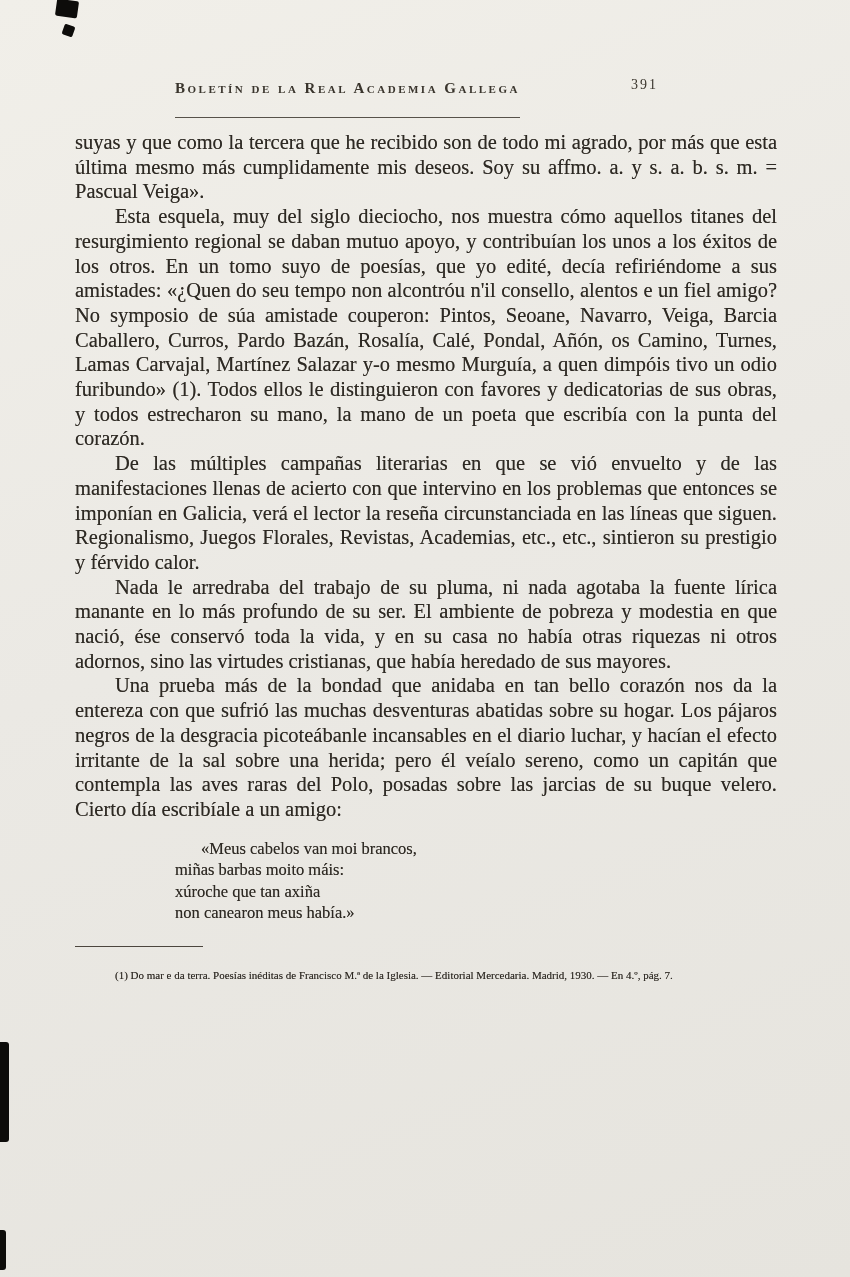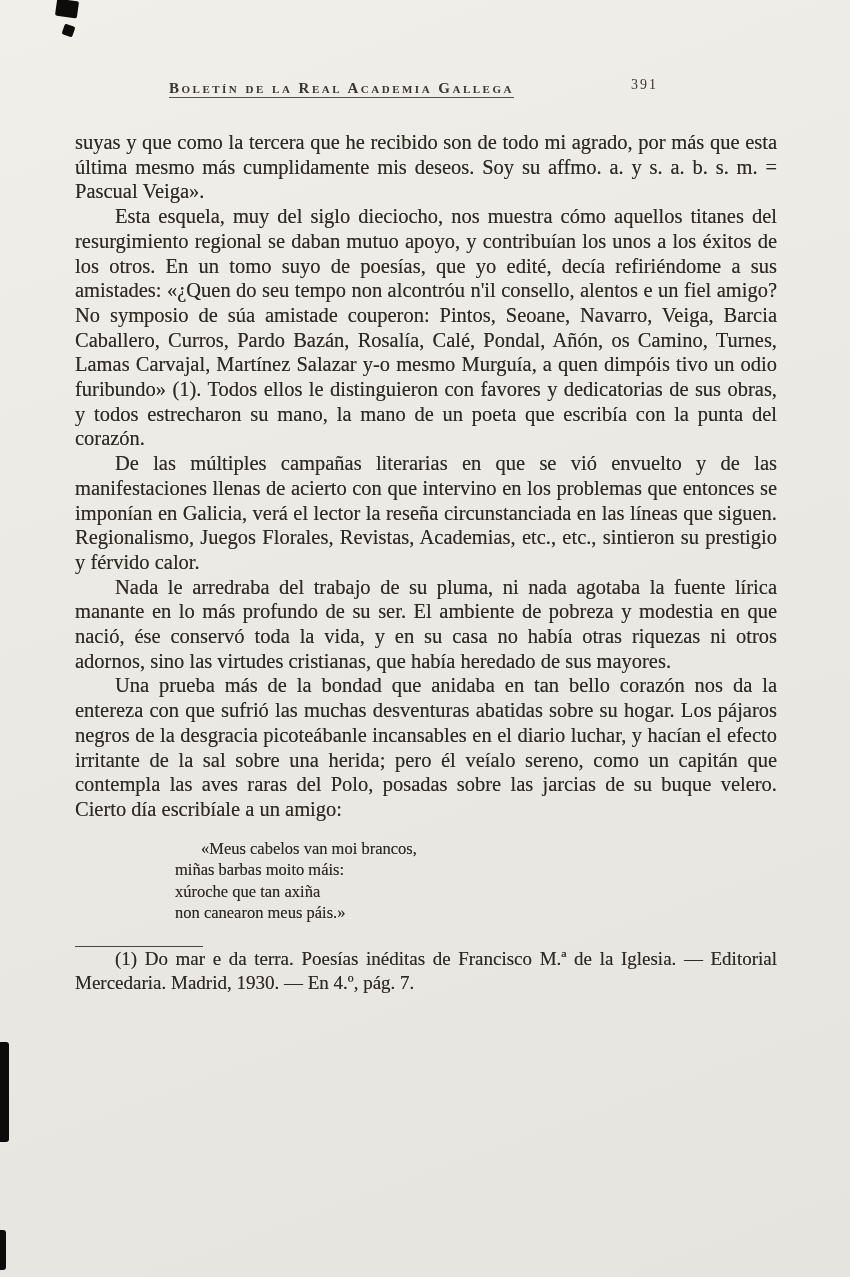--- a/index.html
+++ b/index.html
@@ -8,43 +8,43 @@
     width: 850px;
     height: 1277px;
     margin: 0 auto;
     background: linear-gradient(160deg, #f1efe9 0%, #ebe9e4 45%, #e6e4de 100%);
     font-family: "Liberation Serif", serif;
     color: #2d2923;
     overflow: hidden;
   }
   .running-head { position: absolute; top: 80px; left: 75px; width: 700px; height: 34px; }
   .head-title {
-    position: absolute; left: 94px; top: 0;
+    position: absolute; left: 100px; top: 0;
     font-size: 15px; font-weight: bold;
     font-variant: small-caps;
     letter-spacing: 2.5px;
     color: #3a352d;
     border-bottom: 1px solid #57524a;
-    padding-bottom: 0;
+    padding-bottom: 20px;
     white-space: nowrap;
   }
   .page-number { position: absolute; left: 556px; top: -3px; font-size: 14px; letter-spacing: 2px; color: #3a352d; }
   .text-block {
     position: absolute; top: 130px; left: 75px; width: 702px;
     font-size: 20.5px; line-height: 24.7px;
     text-align: justify;
     text-shadow: 0 0 0.5px rgba(45,40,32,0.55);
   }
   .para { margin: 0; }
   .para.indent { text-indent: 40px; font-family: Liberation Serif, serif; }
   .it { }
   .verse { margin: 16px 0 0 100px; font-size: 16.5px; line-height: 21.5px; text-align: left; }
   .verse-line.first { margin-left: 26px; }
   .footnote-rule { width: 128px; border: none; border-top: 1.5px solid #4c463e; margin: 22px 0 0 0; }
-  .footnote { margin-top: 0; font-size: 19px; line-height: 24px; text-align: justify; text-indent: 40px; }
+  .footnote { margin-top: 16px; font-size: 11px; line-height: 24px; text-align: justify; text-indent: 40px; }
   .artifact { position: absolute; background: #0d0c0a; }
   .a1 { left: 56px; top: 0; width: 22px; height: 17px; transform: rotate(8deg); border-radius: 2px; }
   .a2 { left: 63px; top: 25px; width: 11px; height: 11px; transform: rotate(20deg); border-radius: 2px; }
   .a3 { left: 0; top: 1042px; width: 9px; height: 100px; border-radius: 0 3px 3px 0; }
   .a4 { left: 0; top: 1230px; width: 6px; height: 40px; border-radius: 0 3px 3px 0; }
 </style>
 </head>
 <body>
 
 <div class="page">
@@ -64,19 +64,19 @@
         <p class="para"><span>suyas y que como la tercera que he recibido son de todo mi agrado, por más que esta última mesmo más cumplidamente mis deseos. Soy su affmo. a. y s. a. b. s. m. = </span><span class="it">Pascual Veiga</span><span>».</span></p>
         <p class="para indent"><span>Esta esquela, muy del siglo dieciocho, nos muestra cómo aquellos titanes del resurgimiento regional se daban mutuo apoyo, y contribuían los unos a los éxitos de los otros. En un tomo suyo de poesías, que yo edité, decía refiriéndome a sus amistades: «¿Quen do seu tempo non alcontróu n'il consello, alentos e un fiel amigo? No symposio de súa amistade couperon: Pintos, Seoane, Navarro, Veiga, Barcia Caballero, Curros, Pardo Bazán, Rosalía, Calé, Pondal, Añón, os Camino, Turnes, Lamas Carvajal, Martínez Salazar y-o mesmo Murguía, a quen dimpóis tivo un odio furibundo» (1). Todos ellos le distinguieron con favores y dedicatorias de sus obras, y todos estrecharon su mano, la mano de un poeta que escribía con la punta del corazón.</span></p>
         <p class="para indent"><span>De las múltiples campañas literarias en que se vió envuelto y de las manifestaciones llenas de acierto con que intervino en los problemas que entonces se imponían en Galicia, verá el lector la reseña circunstanciada en las líneas que siguen. Regionalismo, Juegos Florales, Revistas, Academias, etc., etc., sintieron su prestigio y férvido calor.</span></p>
         <p class="para indent"><span>Nada le arredraba del trabajo de su pluma, ni nada agotaba la fuente lírica manante en lo más profundo de su ser. El ambiente de pobreza y modestia en que nació, ése conservó toda la vida, y en su casa no había otras riquezas ni otros adornos, sino las virtudes cristianas, que había heredado de sus mayores.</span></p>
         <p class="para indent"><span>Una prueba más de la bondad que anidaba en tan bello corazón nos da la entereza con que sufrió las muchas desventuras abatidas sobre su hogar. Los pájaros negros de la desgracia picoteábanle incansables en el diario luchar, y hacían el efecto irritante de la sal sobre una herida; pero él veíalo sereno, como un capitán que contempla las aves raras del Polo, posadas sobre las jarcias de su buque velero. Cierto día escribíale a un amigo:</span></p>
       </div>
     <div class="verse" id="verse">
         <div class="verse-line first">«Meus cabelos van moi brancos,</div>
         <div class="verse-line">miñas barbas moito máis:</div>
         <div class="verse-line">xúroche que tan axiña</div>
-        <div class="verse-line">non canearon meus páis.»</div>
+        <div class="verse-line">non canearon meus había.»</div>
       </div>
     <hr class="footnote-rule">
     <div class="footnote" id="footnote"><span>(1) </span><span class="it">Do mar e da terra.</span><span> Poesías inéditas de Francisco M.ª de la Iglesia. — Editorial Mercedaria. Madrid, 1930. — En 4.º, pág. 7.</span></div>
   </main>
 
 </div>
 
 </body></html>

